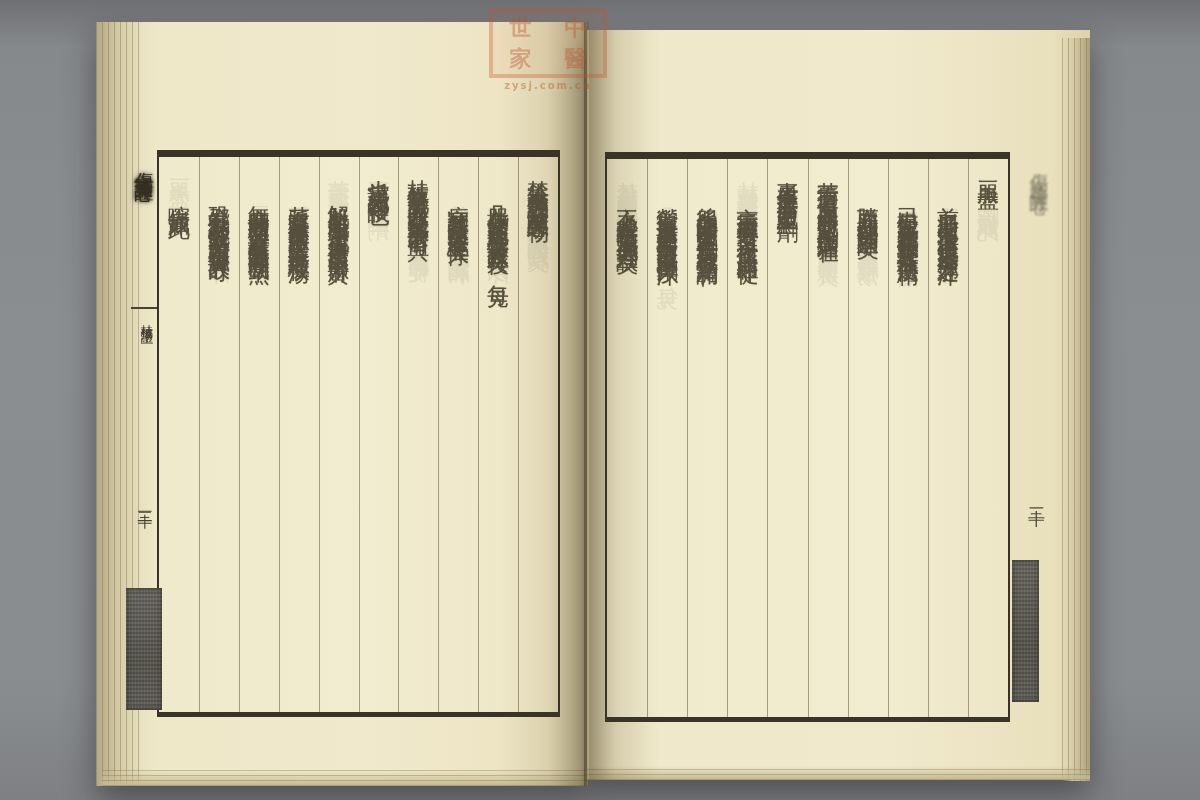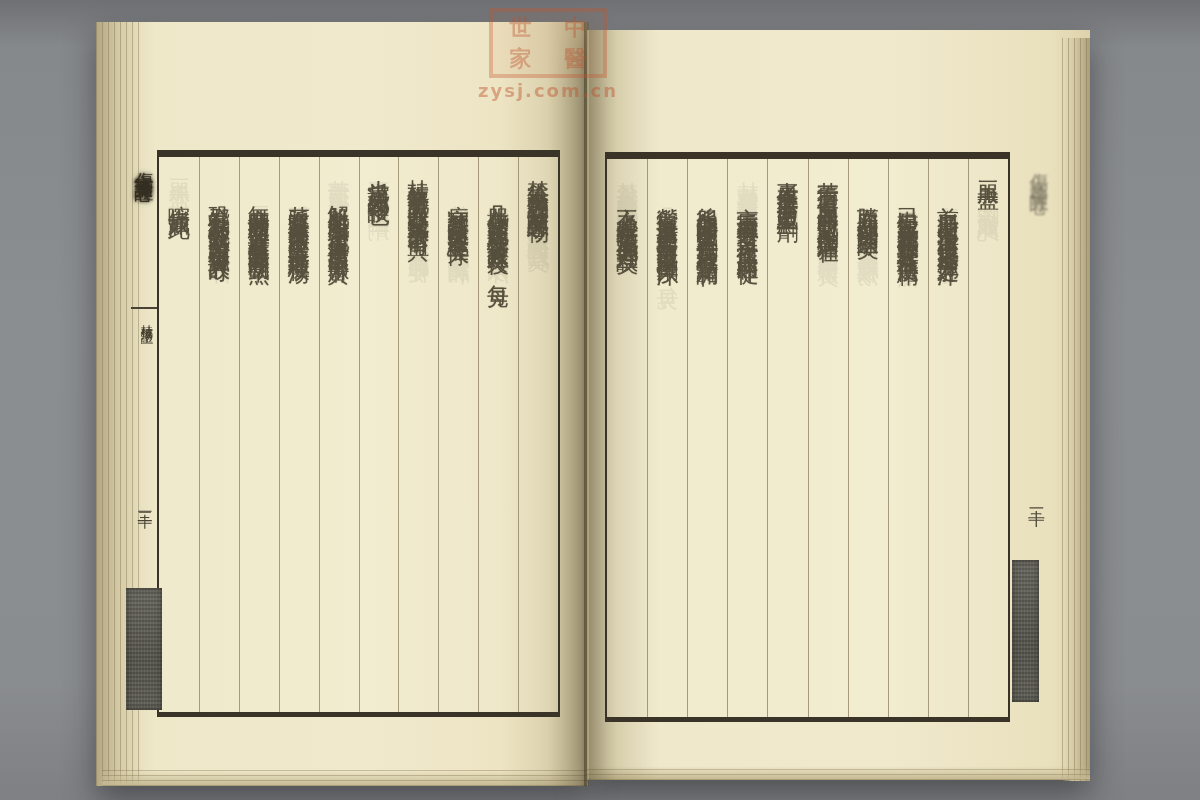--- a/index.html
+++ b/index.html
@@ -90,21 +90,21 @@
     font-size:17px;letter-spacing:3px;line-height:24px;color:#26221a;opacity:.8;filter:blur(.3px);
     transform:translateX(9px);overflow:hidden;}
   
   .watermark{left:478px;top:8px;width:140px;height:94px;opacity:.5;text-align:center;}
   .seal{width:110px;height:62px;margin:0 auto;border:4px solid rgba(195,84,44,.65);
     background:rgba(208,112,62,.14);display:grid;grid-template-columns:1fr 1fr;grid-template-rows:1fr 1fr;
     align-items:center;justify-items:center;}
   .seal span{font-size:22px;font-weight:bold;color:rgba(188,78,40,.8);line-height:1;}
   .seal .c0{grid-column:2;grid-row:1;} .seal .c1{grid-column:2;grid-row:2;}
   .seal .c2{grid-column:1;grid-row:1;} .seal .c3{grid-column:1;grid-row:2;}
-  .wm-url{margin-top:2px;font-family:"DejaVu Sans",sans-serif;font-size:18px;font-weight:bold;
+  .wm-url{margin-top:2px;font-family:"DejaVu Sans",sans-serif;font-size:10px;font-weight:bold;
     letter-spacing:2px;color:rgba(188,78,40,.85);}
 </style>
 </head>
 <body>
 
 <div class="abs page page-left"></div>
 
 <div class="abs page page-right"></div>
 
 <div class="abs spine-shadow-l"></div>

